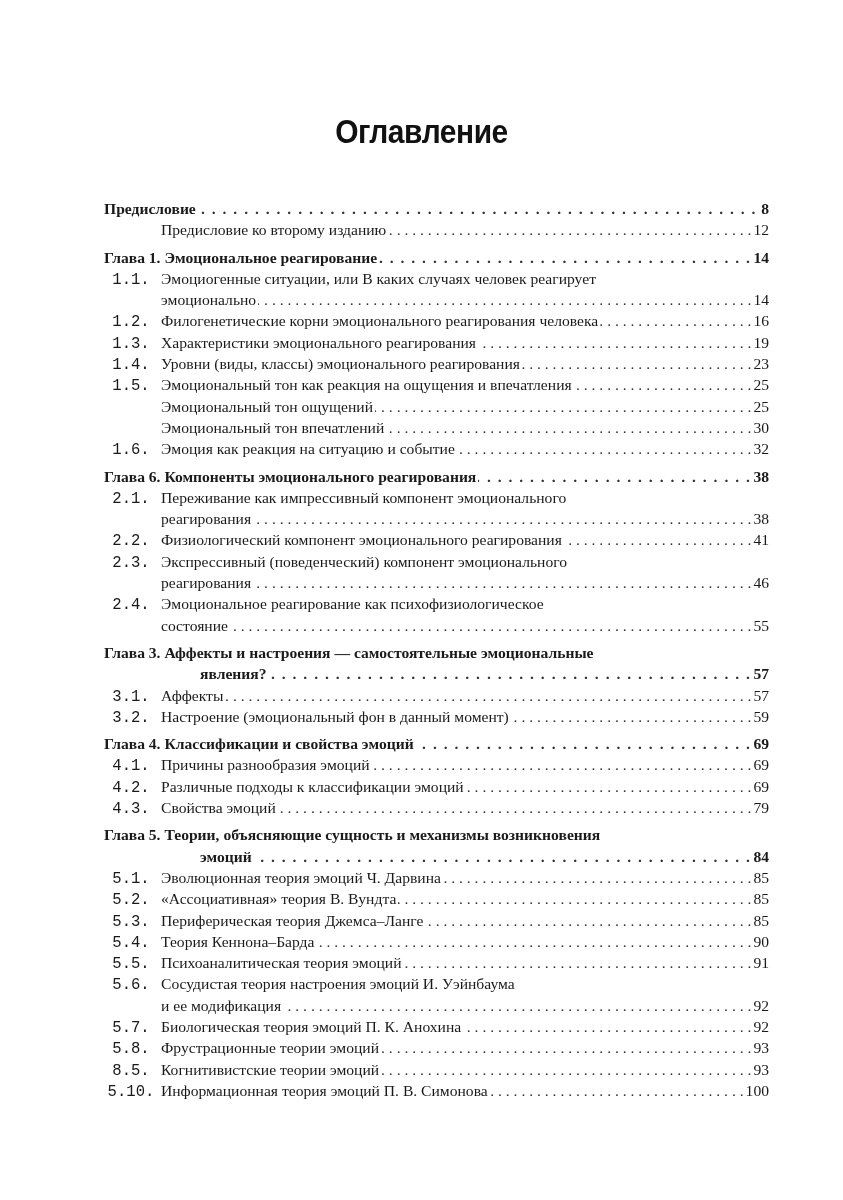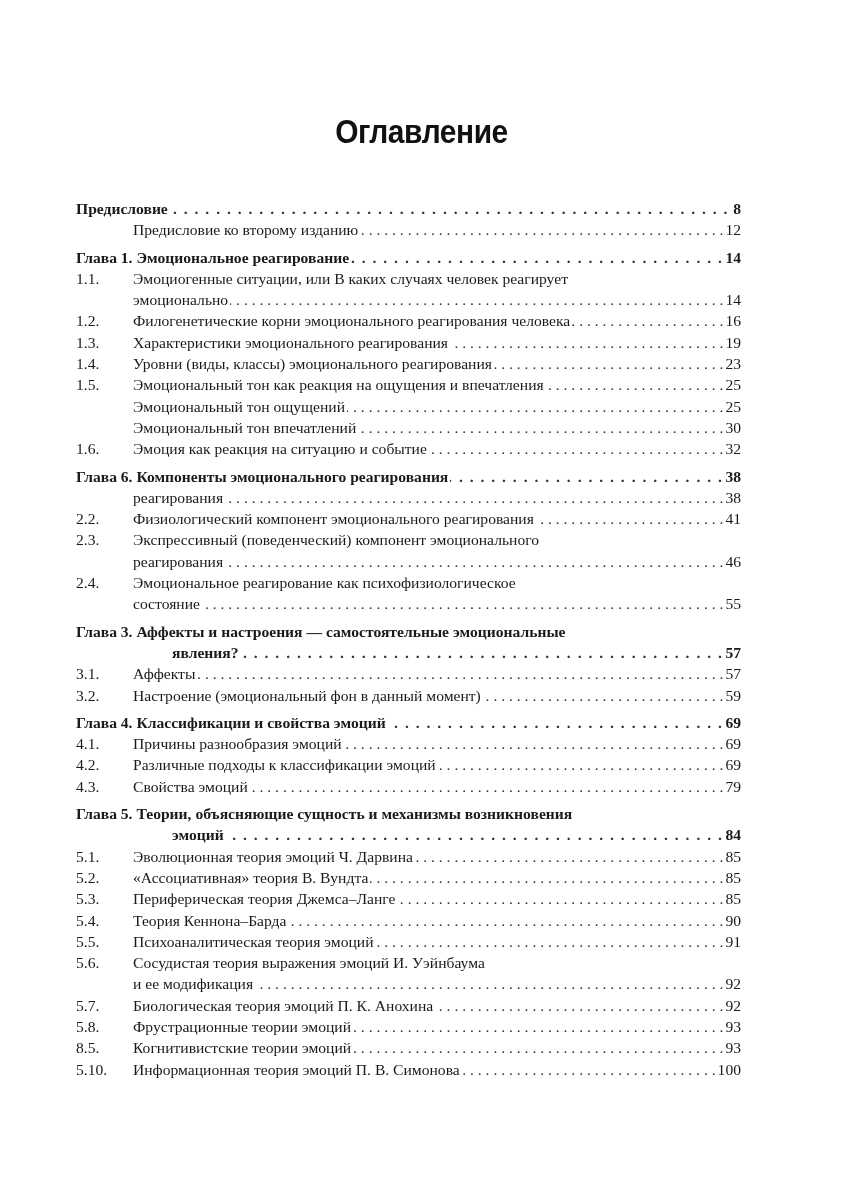--- a/index.html
+++ b/index.html
@@ -1,25 +1,25 @@
 <!DOCTYPE html>
 <html><head>
 <meta charset="utf-8">
 <style>
   html, body { margin: 0; padding: 0; background: #ffffff; }
   body { width: 843px; height: 1200px; position: relative; overflow: hidden;
          font-family: "Liberation Serif", "DejaVu Serif", serif; color: #1a1a1a; }
   .title { position: absolute; left: 0; width: 843px; top: 112px; text-align: center;
            font-family: "Liberation Sans", "DejaVu Sans", sans-serif; font-weight: bold;
            font-size: 34px; letter-spacing: -0.5px; transform: scaleX(0.88); color: #111; }
-  .toc { position: absolute; left: 76px; top: 198px; width: 665px; font-size: 15.6px; }
+  .toc { position: absolute; left: 104px; top: 198px; width: 665px; font-size: 15.6px; }
   .row { position: relative; line-height: 21.3px; height: 21.3px; }
   .group + .group { margin-top: 6px; }
   .line { display: flex; align-items: baseline; white-space: nowrap; }
-  .num { display: inline-block; width: 57px; text-align: left; padding-right: 3px; box-sizing: border-box; }
+  .num { display: inline-block; width: 57px; text-align: center; padding-right: 3px; box-sizing: border-box; font-family: Liberation Mono, monospace; }
   .cont .line { padding-left: 57px; }
   .chcont .line { padding-left: 96px; }
   .bold { font-weight: bold; }
   .dots { flex: 1; overflow: hidden; margin: 0 2px; color: #333; letter-spacing: 0; }
   .dots::before { content: ". . . . . . . . . . . . . . . . . . . . . . . . . . . . . . . . . . . . . . . . . . . . . . . . . . . . . . . . . . . . . . . . . . . . . . . . . . . . . . . . . . . . . . . . . . . . . . . . . . . . . . . . . . . . . . . . . . . . . . . . . . . . . . . . . . . . . . . . . . . . . . ."; white-space: nowrap; direction: rtl; display: block; }
   .bold .dots::before { font-weight: bold; letter-spacing: 1.5px; }
   .page { text-align: right; min-width: 10px; }
 </style>
 </head>
 <body>
@@ -120,20 +120,26 @@
       </div>
     </div>
     <div class="group">
       <div class="row bold">
         <div class="line">
           <span class="text">Глава 6. Компоненты эмоционального реагирования</span>
           <span class="dots"></span>
           <span class="page">38</span>
         </div>
       </div>
+      <div class="row">
+        <div class="line">
+          <span class="num">2.1.</span>
+          <span class="text">Переживание как импрессивный компонент эмоционального</span>
+        </div>
+      </div>
       <div class="row cont">
         <div class="line">
           <span class="text">реагирования</span>
           <span class="dots"></span>
           <span class="page">38</span>
         </div>
       </div>
       <div class="row">
         <div class="line">
           <span class="num">2.2.</span>
@@ -281,21 +287,21 @@
         <div class="line">
           <span class="num">5.5.</span>
           <span class="text">Психоаналитическая теория эмоций</span>
           <span class="dots"></span>
           <span class="page">91</span>
         </div>
       </div>
       <div class="row">
         <div class="line">
           <span class="num">5.6.</span>
-          <span class="text">Сосудистая теория выражения эмоций И. Уэйнбаума</span>
+          <span class="text">Сосудистая теория настроения эмоций И. Уэйнбаума</span>
         </div>
       </div>
       <div class="row cont">
         <div class="line">
           <span class="text">и ее модификация</span>
           <span class="dots"></span>
           <span class="page">92</span>
         </div>
       </div>
       <div class="row">

